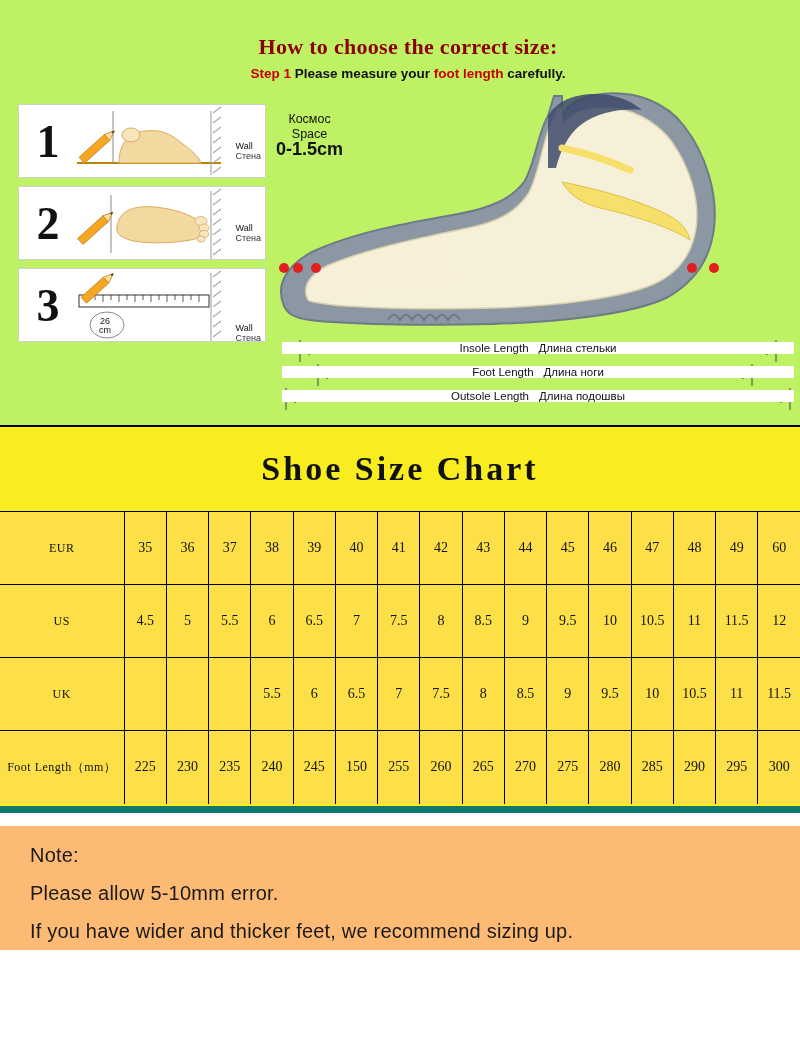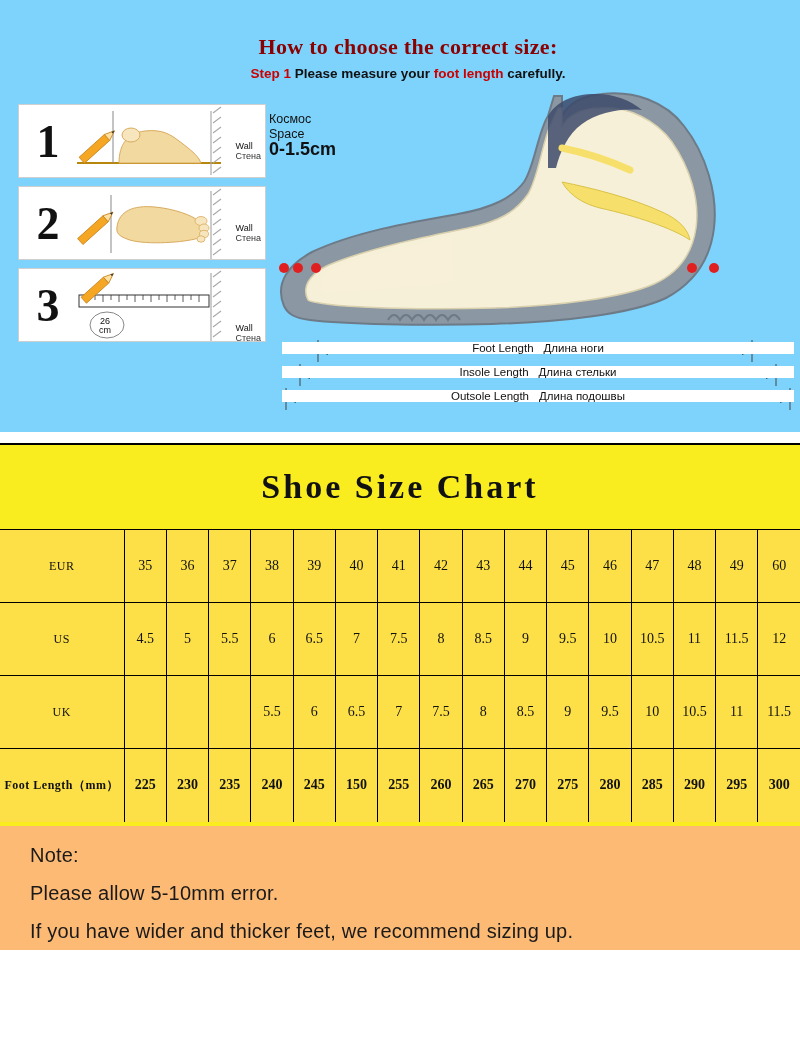--- a/index.html
+++ b/index.html
@@ -14,21 +14,21 @@
     position: relative;
     width: 800px; height: 1050px;
     background: #ffffff;
   }
 
   
   .top-section {
     position: relative;
     width: 800px;
     height: 432px;
-    background: #7dd3fc;
+    background: #bef264;
     padding-left: 16px;
   }
   .headline {
     text-align: center;
     padding-top: 34px;
     font-family: "Liberation Serif", serif;
     font-weight: bold;
     font-size: 22px;
     color: #8B0000;
     letter-spacing: 0.3px;
@@ -78,24 +78,25 @@
     color: #111;
     line-height: 10px;
     text-align: left;
     margin-top: 12px;
   }
   .wall-label .ru { color: #333; }
 
   
   .kosmos {
     position: absolute;
-    left: 269px; top: 112px;
+    left: 276px; top: 112px;
     font-size: 12.5px;
     color: #111;
     line-height: 15px;
+    text-align: center;
   }
   .kosmos .big { font-size: 18px; font-weight: bold; }
 
   .measure-rows {
     position: absolute;
     left: 282px; top: 340px;
     width: 512px;
     height: 80px;
   }
   .m-row {
@@ -112,26 +113,26 @@
     background: #ffffff;
     display: inline-block;
     padding: 0 6px;
   }
   .m-label span.en { }
   .m-label span.ru { margin-left: 10px; }
 
   
   .chart-wrap {
     position: absolute;
-    left: 0; top: 443px;
+    left: 0; top: 425px;
     width: 800px;
     height: 388px;
     background: #f9ed1f;
     border-top: 2px solid #000;
-    border-bottom: 2px solid #0f766e;
+    border-bottom: 7px solid #0f766e;
   }
   .chart-title {
     text-align: center;
     font-family: "Liberation Serif", serif;
     font-size: 34px;
     font-weight: bold;
     color: #111;
     letter-spacing: 3px;
     line-height: 84px;
     height: 84px;
@@ -154,21 +155,21 @@
     color: #111;
     font-weight: normal;
   }
   table.size-table tr td:first-child {
     border-left: none;
     width: 124px;
     font-size: 12px;
     letter-spacing: 0.5px;
   }
   table.size-table tr td:last-child { border-right: none; }
-  table.size-table tr:last-child td { border-bottom: none; font-weight: bold; }
+  table.size-table tr:last-child td { border-bottom: none; }
   table.size-table tr:first-child td { border-top: 1px solid #000; }
 
   
   .note {
     position: absolute;
     left: 0; top: 826px;
     width: 800px;
     padding: 10px 30px 0 30px;
     background: #fdba74;
   }
@@ -359,41 +360,41 @@
           <circle cx="430" cy="182" r="5"></circle>
           <circle cx="452" cy="182" r="5"></circle>
         </g>
       </svg>
     </div>
 
     <div class="measure-rows">
 
       <div class="m-row">
         <svg width="512" height="22" viewBox="0 0 512 22" style="position:absolute;left:0;top:0;">
+          <line x1="18" y1="11" x2="494" y2="11" stroke="#444" stroke-width="1"></line>
+          <polygon points="18,11 28,7 28,15" fill="#444"></polygon>
+          <polygon points="494,11 484,7 484,15" fill="#444"></polygon>
+          <line x1="18" y1="0" x2="18" y2="22" stroke="#444" stroke-width="1"></line>
+          <line x1="494" y1="0" x2="494" y2="22" stroke="#444" stroke-width="1"></line>
+        </svg>
+        <div class="m-label">
+          <span class="en">Insole Length</span><span class="ru">Длина стельки</span>
+        </div>
+      </div>
+
+      <div class="m-row">
+        <svg width="512" height="22" viewBox="0 0 512 22" style="position:absolute;left:0;top:0;">
           <line x1="36" y1="11" x2="470" y2="11" stroke="#444" stroke-width="1"></line>
           <polygon points="36,11 46,7 46,15" fill="#444"></polygon>
           <polygon points="470,11 460,7 460,15" fill="#444"></polygon>
           <line x1="36" y1="0" x2="36" y2="22" stroke="#444" stroke-width="1"></line>
           <line x1="470" y1="0" x2="470" y2="22" stroke="#444" stroke-width="1"></line>
         </svg>
         <div class="m-label">
           <span class="en">Foot Length</span><span class="ru">Длина ноги</span>
-        </div>
-      </div>
-
-      <div class="m-row">
-        <svg width="512" height="22" viewBox="0 0 512 22" style="position:absolute;left:0;top:0;">
-          <line x1="18" y1="11" x2="494" y2="11" stroke="#444" stroke-width="1"></line>
-          <polygon points="18,11 28,7 28,15" fill="#444"></polygon>
-          <polygon points="494,11 484,7 484,15" fill="#444"></polygon>
-          <line x1="18" y1="0" x2="18" y2="22" stroke="#444" stroke-width="1"></line>
-          <line x1="494" y1="0" x2="494" y2="22" stroke="#444" stroke-width="1"></line>
-        </svg>
-        <div class="m-label">
-          <span class="en">Insole Length</span><span class="ru">Длина стельки</span>
         </div>
       </div>
 
       <div class="m-row">
         <svg width="512" height="22" viewBox="0 0 512 22" style="position:absolute;left:0;top:0;">
           <line x1="4" y1="11" x2="508" y2="11" stroke="#444" stroke-width="1"></line>
           <polygon points="4,11 14,7 14,15" fill="#444"></polygon>
           <polygon points="508,11 498,7 498,15" fill="#444"></polygon>
           <line x1="4" y1="0" x2="4" y2="22" stroke="#444" stroke-width="1"></line>
           <line x1="508" y1="0" x2="508" y2="22" stroke="#444" stroke-width="1"></line>

